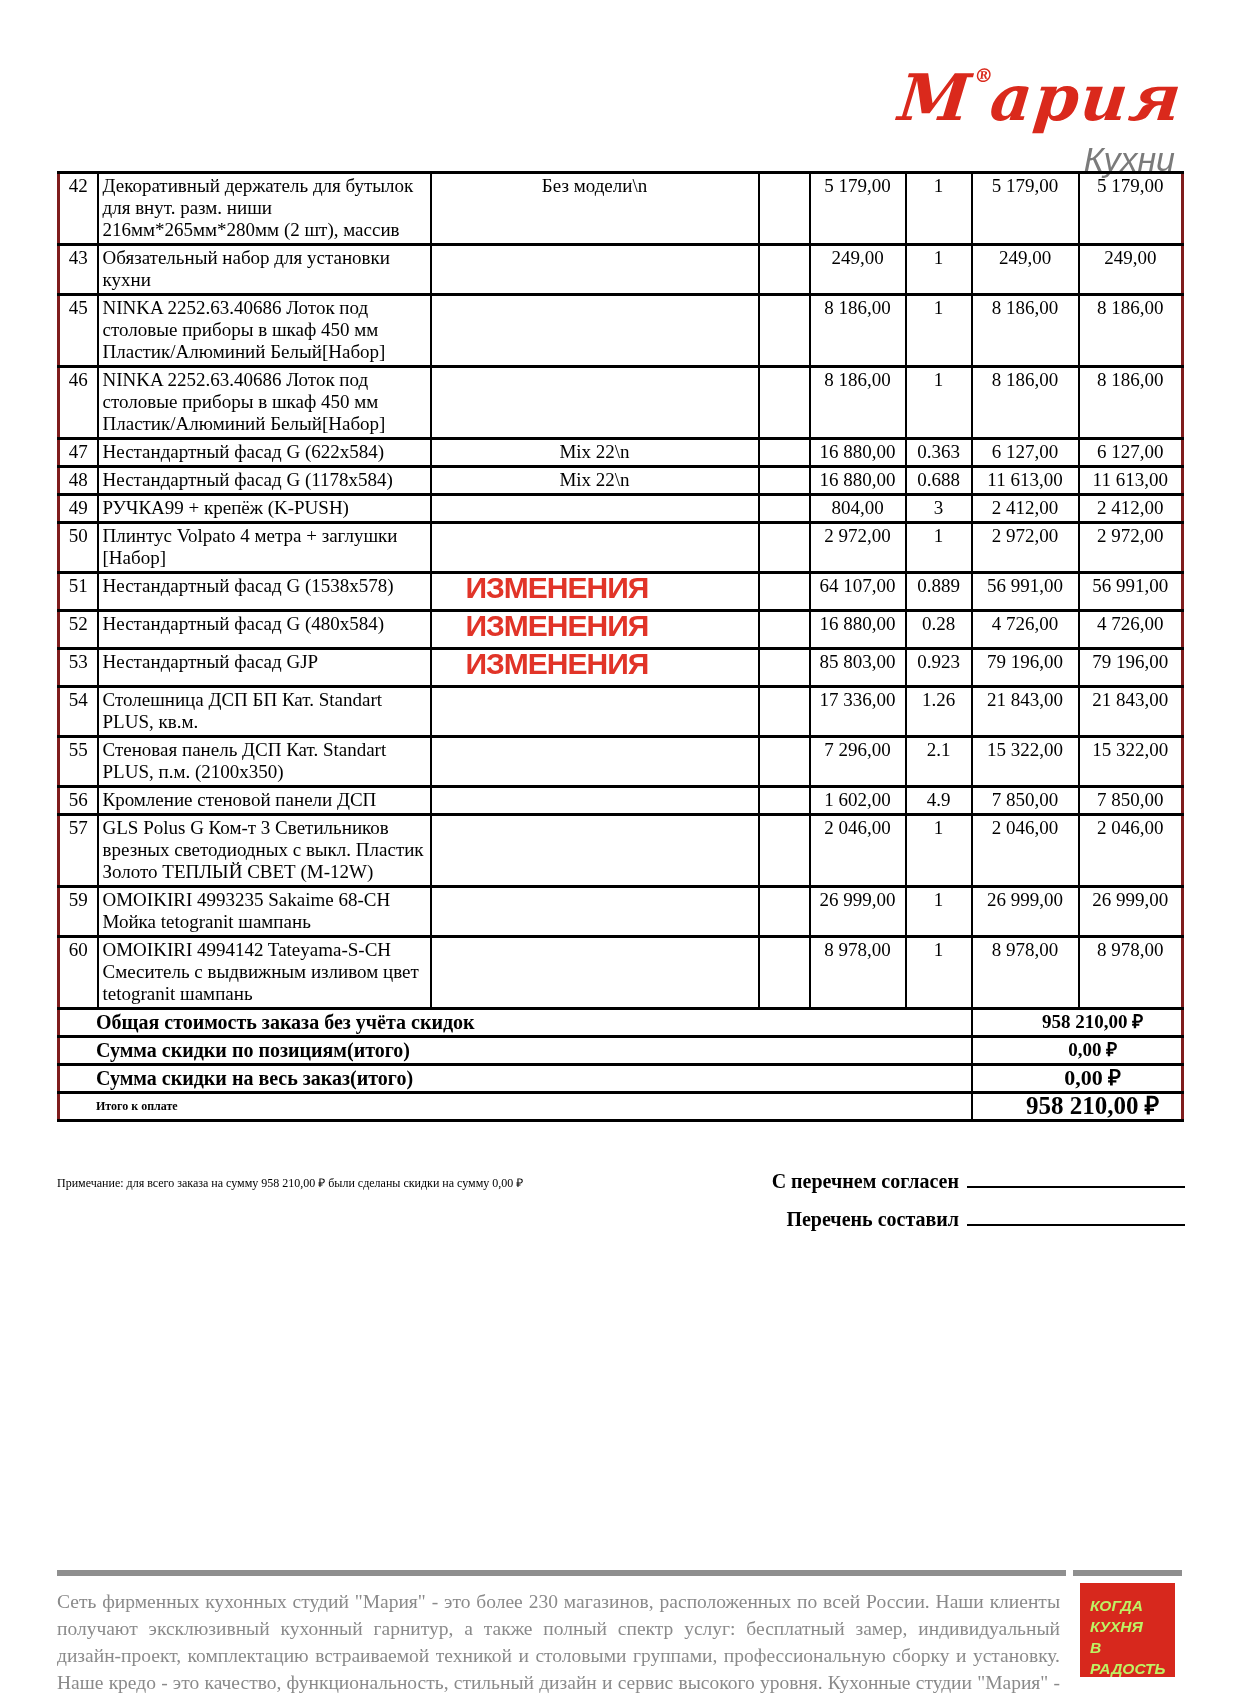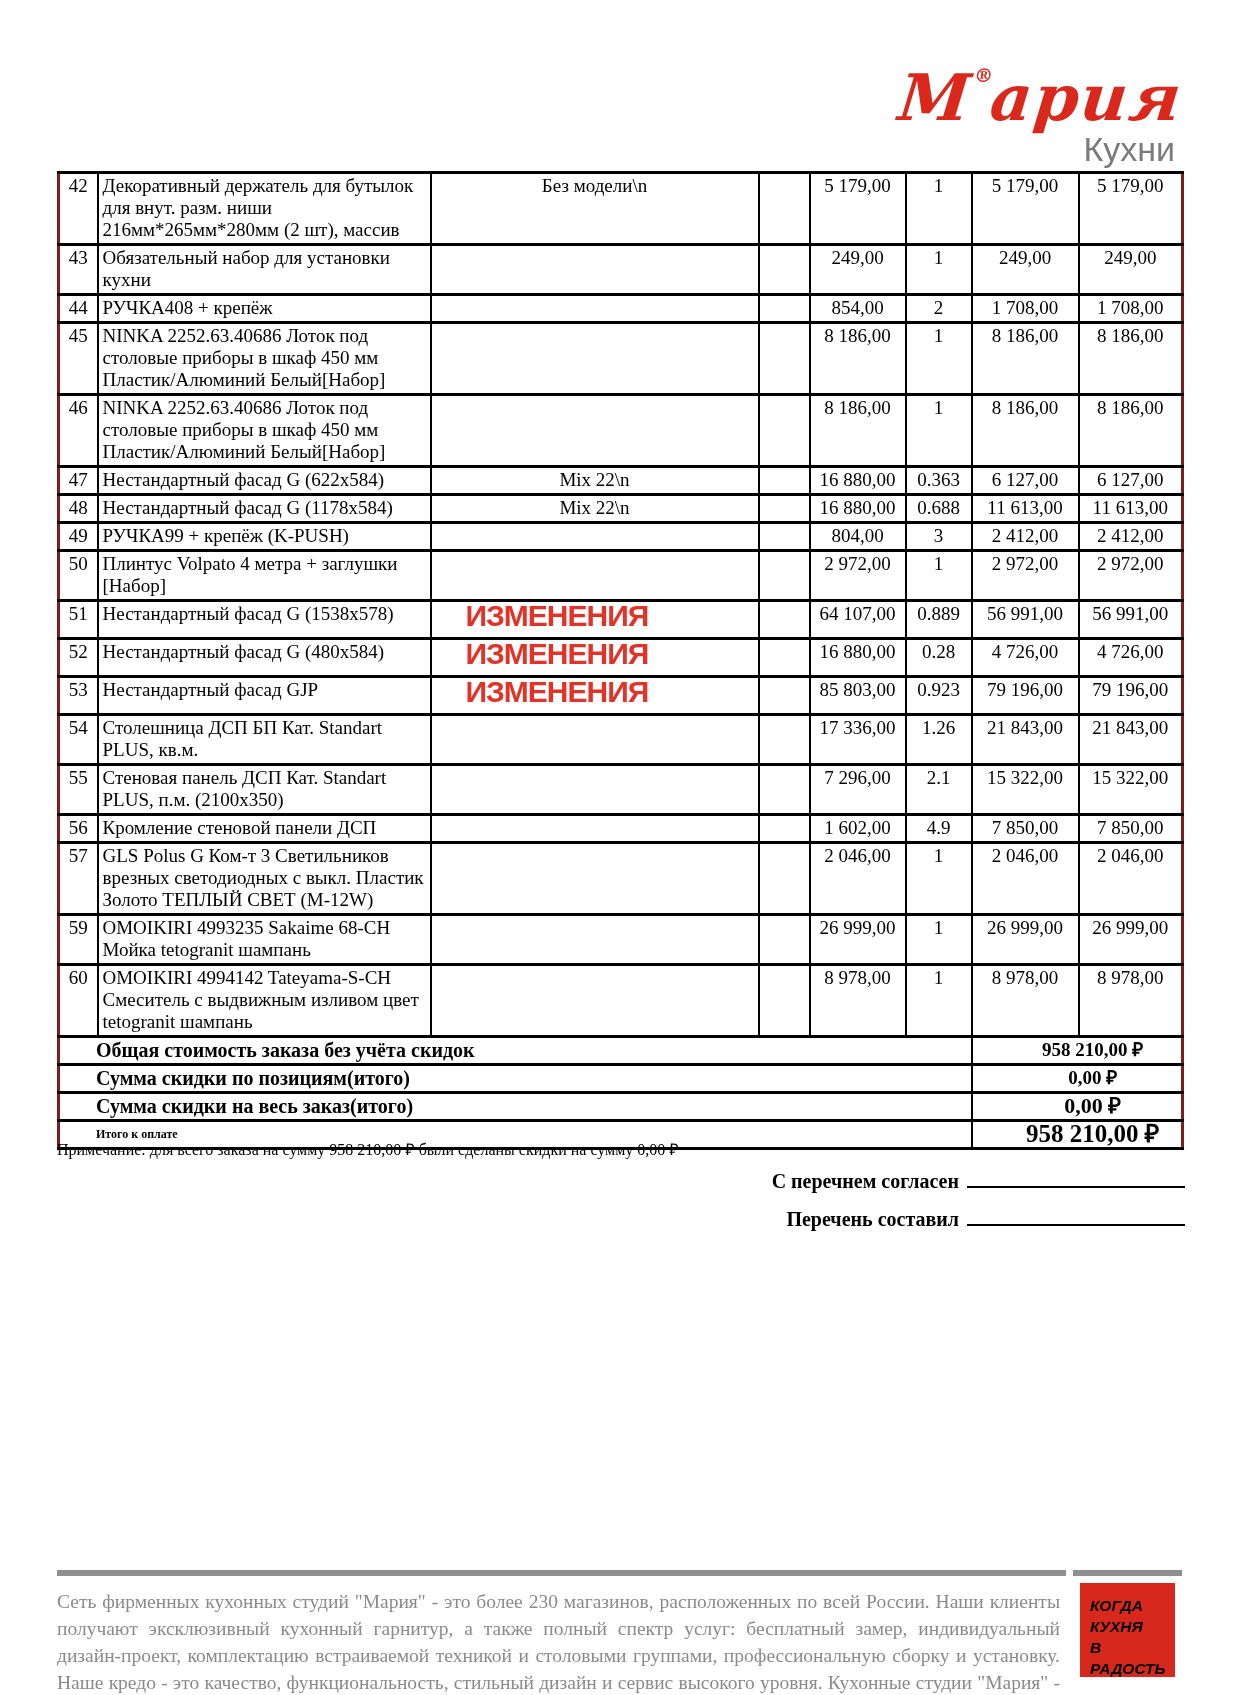--- a/index.html
+++ b/index.html
@@ -16,22 +16,22 @@
   .logo{position:absolute;top:66px;right:58px;text-align:right;line-height:1;}
   .brand{
     font-family:"DejaVu Serif", serif;
     font-style:italic;font-weight:bold;
     font-size:64px;letter-spacing:2px;
     transform:skewX(-6deg);display:inline-block;
   }
   .brand sup{font-size:19px;font-style:normal;vertical-align:38px;letter-spacing:0;}
   .logo-sub{
     font-family:"Liberation Sans", sans-serif;
-    font-size:34px;
-    margin-top:2px;margin-right:8px;
+    font-style:italic;font-size:34px;
+    margin-top:12px;margin-right:8px;
   }
 
   
   table.items{
     position:absolute;left:57px;top:171px;
     width:1124px;border-collapse:collapse;table-layout:fixed;
     border:3px solid #7f1d1d;
     font-size:19px;line-height:22px;
   }
   table.items td{
@@ -57,22 +57,22 @@
   
   tr.totals-row td{vertical-align:middle;padding-left:36px;}
   td.t-label{font-weight:bold;text-align:left;padding:2px 6px;font-size:20px;}
   td.t-value{font-weight:bold;text-align:center;font-size:19px;}
   tr.t2 td.t-value{font-size:22px;}
   tr.t3 td.t-label{font-size:12px;}
   tr.t3 td.t-value{font-size:25px;}
 
   
   .note{
-    position:absolute;left:57px;top:1138px;
-    font-size:16px;
+    position:absolute;left:57px;top:1174px;
+    font-size:12px;
   }
   .sig-block{position:absolute;right:56px;top:1168px;text-align:right;}
   .sig-row{margin-bottom:13px;font-size:20px;font-weight:bold;white-space:nowrap;}
   .sig-line{
     display:inline-block;width:218px;height:18px;
     border-bottom:2px solid #000;margin-left:8px;
   }
 
   
   .bar-long{
@@ -82,21 +82,21 @@
     position:absolute;left:1073px;top:1570px;width:109px;height:6px;background:#8f8f8f;
   }
   .footer-text{
     position:absolute;left:57px;top:1588px;width:1003px;
     font-size:19.5px;line-height:27px;text-align:justify;
     color:#8a8a8a;
   }
   .footer-badge{
     position:absolute;left:1080px;top:1583px;width:95px;height:94px;
     box-sizing:border-box;padding:12px 0 0 10px;
-    color:#000000;
+    color:#bef264;
     font-family:"Liberation Sans", sans-serif;
     font-weight:bold;font-style:italic;
     font-size:15.5px;line-height:21px;
   }
 </style>
 </head>
 <body>
 
 <div class="page">
 
@@ -131,30 +131,20 @@
         </tr>
         <tr>
           <td class="num">43</td>
           <td class="desc">Обязательный набор для установки кухни</td>
           <td class="model"></td>
           <td class="spacer"></td>
           <td class="price">249,00</td>
           <td class="qty">1</td>
           <td class="sum">249,00</td>
           <td class="total">249,00</td>
-        </tr>
-        <tr>
-          <td class="num">44</td>
-          <td class="desc">РУЧКА408 + крепёж</td>
-          <td class="model"></td>
-          <td class="spacer"></td>
-          <td class="price">854,00</td>
-          <td class="qty">2</td>
-          <td class="sum">1 708,00</td>
-          <td class="total">1 708,00</td>
         </tr>
         <tr>
           <td class="num">45</td>
           <td class="desc">NINKA 2252.63.40686 Лоток под столовые приборы в шкаф 450 мм Пластик/Алюминий Белый[Набор]</td>
           <td class="model"></td>
           <td class="spacer"></td>
           <td class="price">8 186,00</td>
           <td class="qty">1</td>
           <td class="sum">8 186,00</td>
           <td class="total">8 186,00</td>

